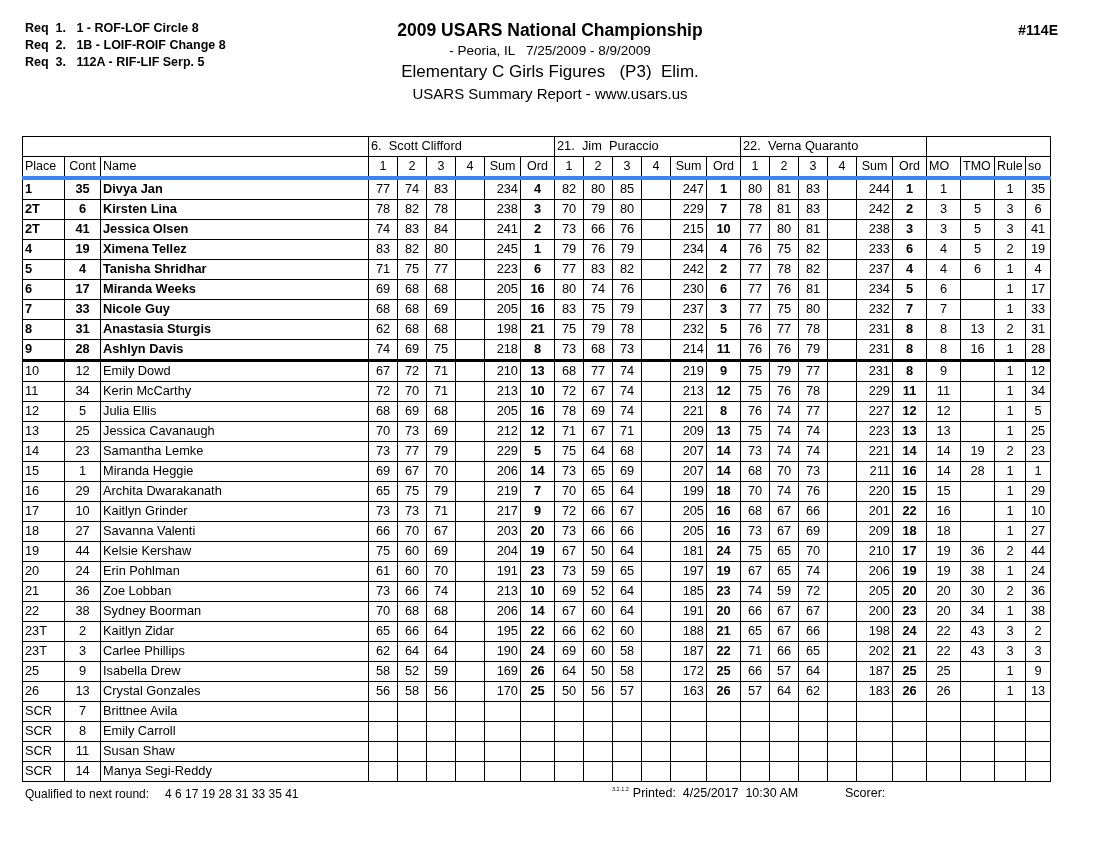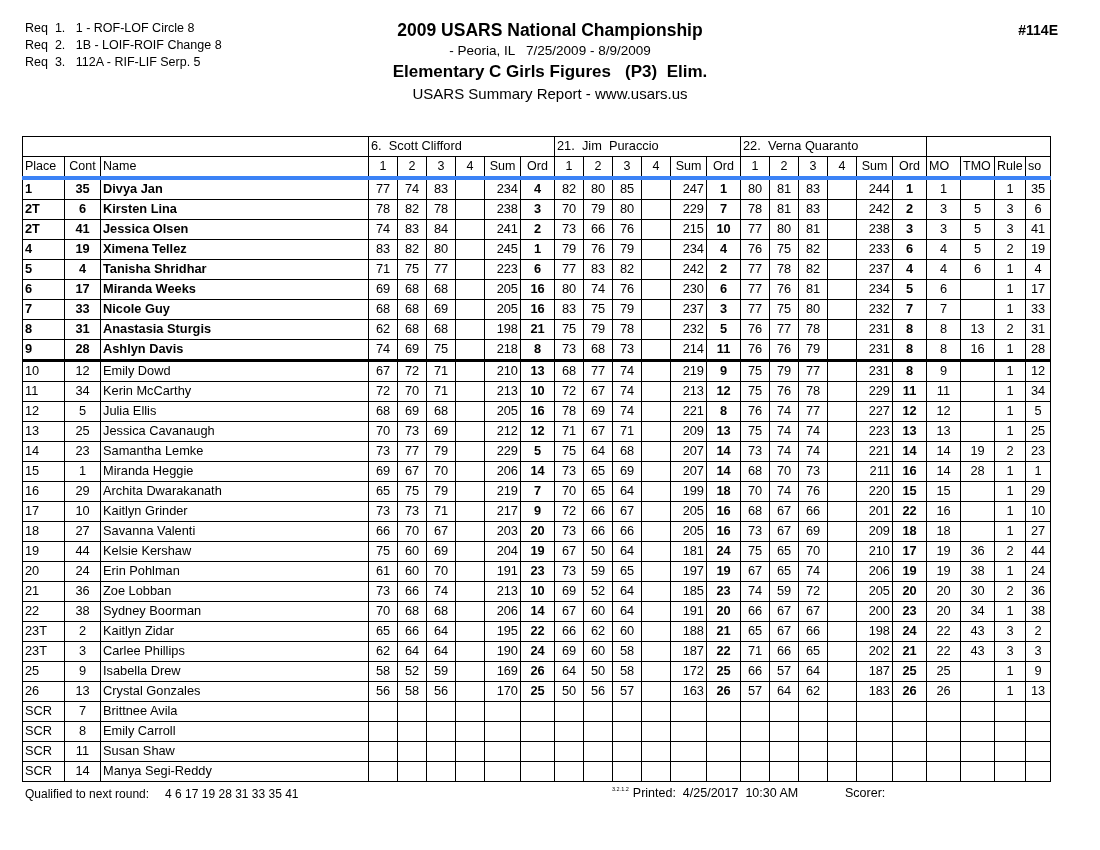--- a/index.html
+++ b/index.html
@@ -1,24 +1,24 @@
 <!DOCTYPE html>
 <html><head>
 <meta charset="utf-8">
 <style>
   html,body{margin:0;padding:0;background:#fff;}
   body{
     width:1100px;height:850px;position:relative;overflow:hidden;
     font-family:"Liberation Sans", sans-serif;color:#000;
   }
-  .req{position:absolute;left:25px;top:20px;font-size:12.5px;line-height:1.35;white-space:pre;}
+  .req{position:absolute;left:25px;top:20px;font-size:12.5px;line-height:1.35;white-space:pre;font-weight:bold;}
   .title-block{position:absolute;left:0;right:0;top:20px;text-align:center;}
   .title{font-size:17.5px;font-weight:bold;white-space:pre;}
   .subtitle{font-size:13.5px;margin-top:2px;white-space:pre;}
-  .event{font-size:17px;font-weight:bold;margin-top:4px;white-space:pre;}
+  .event{font-size:17px;font-weight:normal;margin-top:4px;white-space:pre;}
   .report{font-size:15px;margin-top:3px;white-space:pre;}
   .event-number{position:absolute;right:42px;top:22px;font-size:14px;font-weight:bold;}
 
   table.results{position:absolute;left:22px;top:136px;border-collapse:collapse;table-layout:fixed;}
   table.results td{
     border:1px solid #000;height:19px;padding:0 2px;font-size:12.8px;line-height:1;
     white-space:pre;overflow:hidden;vertical-align:middle;
   }
   td.nb{border:none;}
   td.judgebox{border:1px solid #000;text-align:left;padding-left:4px;font-size:12.3px;margin-left:35px;}

